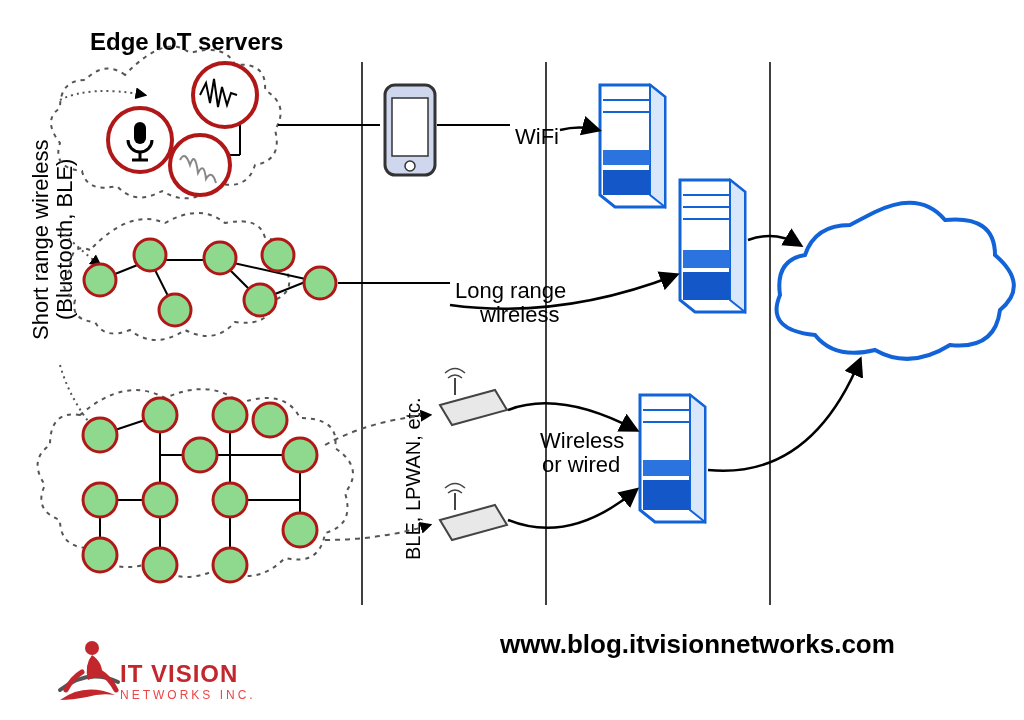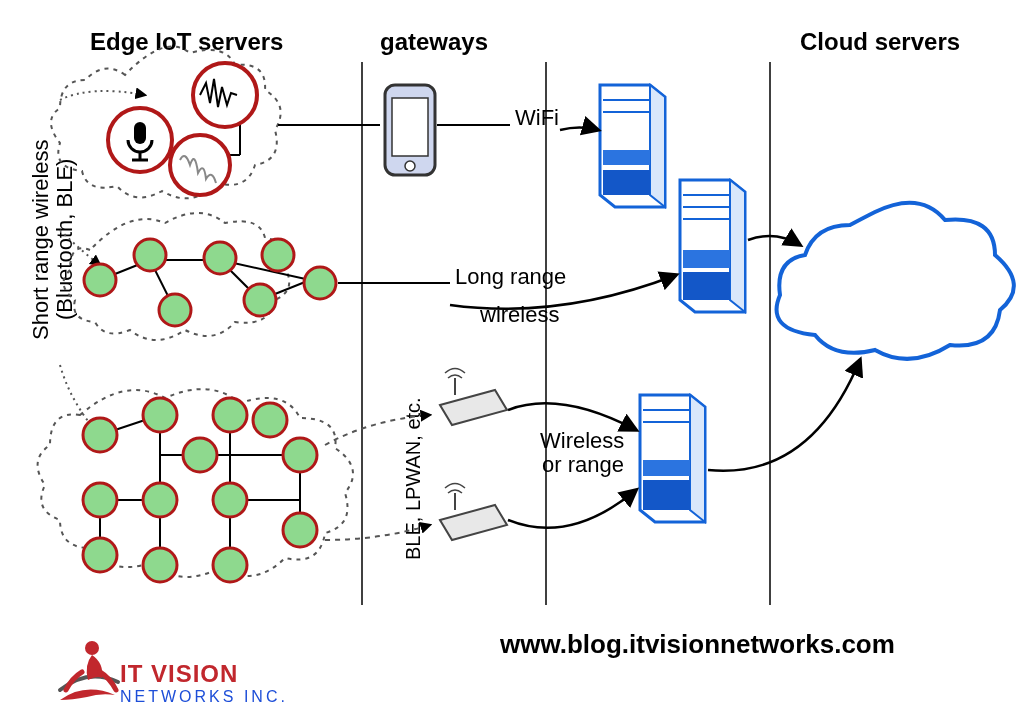--- a/index.html
+++ b/index.html
@@ -45,40 +45,38 @@
     position: absolute;
     font-weight: 800;
     font-size: 26px;
   }
   .logo-name {
     position: absolute;
     color: #c1272d;
     white-space: nowrap;
   }
   .logo-name .top { font-weight:800; font-size:24px; letter-spacing:1px; }
-  .logo-name .bot { font-size:16px; letter-spacing:3px; color:#1d4ed8; }
+  .logo-name .bot { font-size:12px; letter-spacing:3px; color:#ef4444; }
 </style>
 </head>
 <body>
 <div class="stage">
 
 <div class="col-header" style="left:90px; top:28px;">Edge IoT servers</div>
-<div class="col-header" style="left:380px; top:28px;">gateways</div>
-<div class="col-header" style="left:800px; top:28px;">Cloud servers</div>
 
 <div class="rot-label" style="left:28px; top:340px;">Short range wireless</div>
 <div class="rot-label" style="left:52px; top:320px;">(Bluetooth, BLE)</div>
 
 <div class="rot-label small" style="left:402px; top:560px;">BLE, LPWAN, etc.</div>
 
-<div class="lbl" style="left:515px; top:105px;">WiFi</div>
-<div class="lbl" style="left:455px; top:264px;">Long range</div>
+<div class="lbl" style="left:515px; top:124px;">WiFi</div>
+<div class="lbl" style="left:455px; top:278px;">Long range</div>
 <div class="lbl" style="left:480px; top:302px;">wireless</div>
 <div class="lbl" style="left:540px; top:428px;">Wireless</div>
-<div class="lbl" style="left:542px; top:452px;">or range</div>
+<div class="lbl" style="left:542px; top:452px;">or wired</div>
 
 <div class="cloud-text" style="left:870px; top:255px; width:110px;">
   <span>Cloud</span><br>
   <span>server</span>
 </div>
 
 <div class="logo-name" style="left:120px; top:660px;">
   <div class="top">IT VISION</div>
   <div class="bot">NETWORKS  INC.</div>
 </div>

